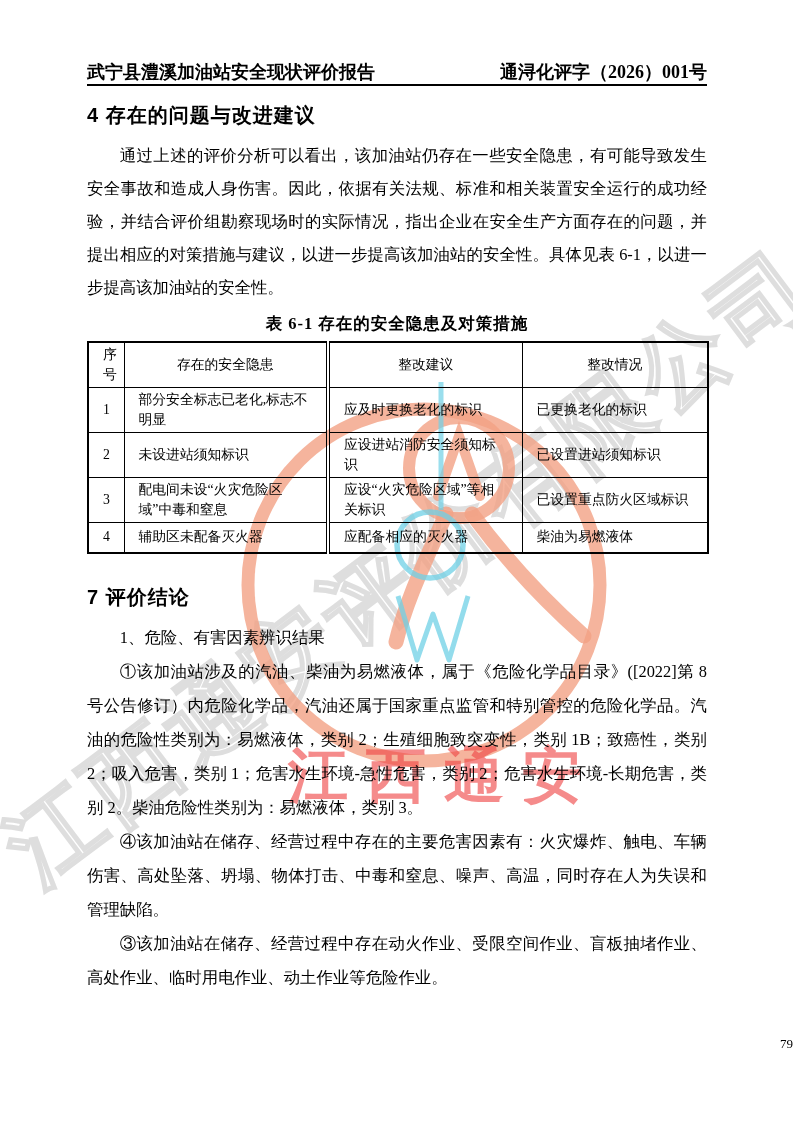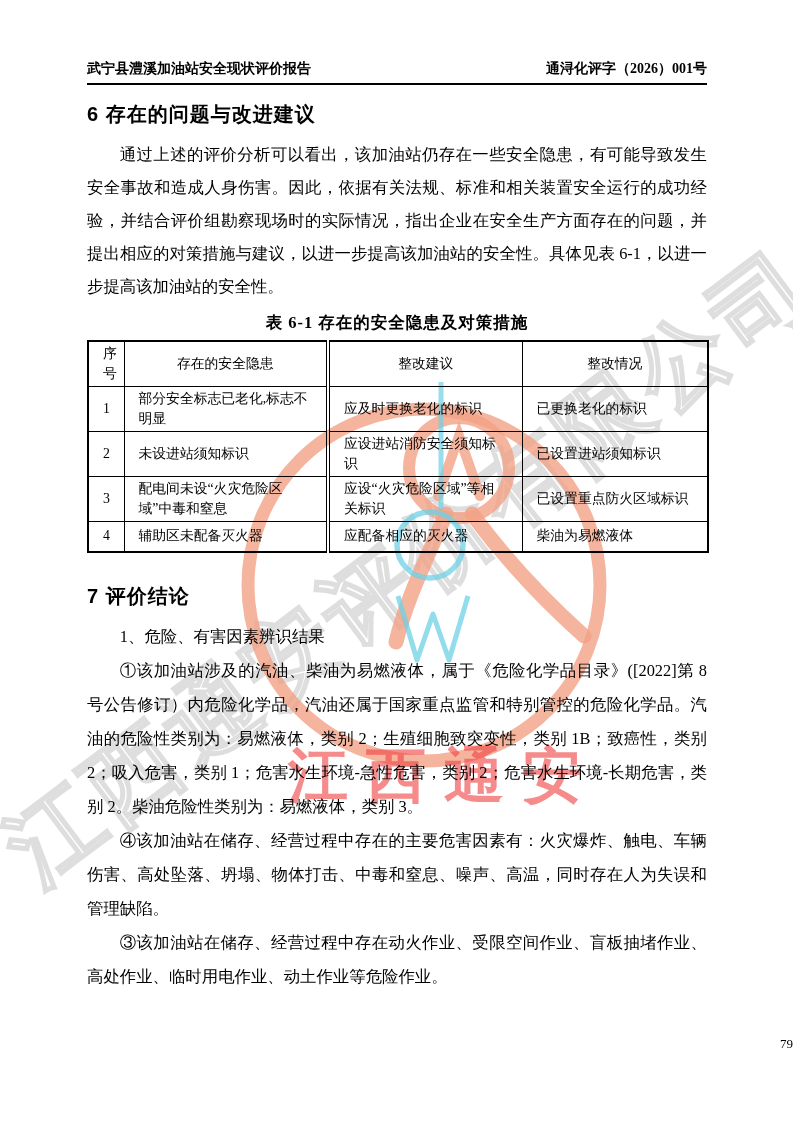--- a/index.html
+++ b/index.html
@@ -4,22 +4,22 @@
 <style>
   html,body{margin:0;padding:0;}
   body{
     width:793px;height:1122px;background:#ffffff;color:#000;
     font-family:"Liberation Serif","DejaVu Serif",serif;
     position:relative;overflow:hidden;
   }
   .content{position:absolute;left:87px;top:0;width:620px;}
   .doc-header{
     display:flex;justify-content:space-between;align-items:flex-end;
-    padding-top:60px;padding-bottom:5px;border-bottom:2px solid #000;
-    font-size:14px;font-weight:bold;
+    padding-top:60px;border-bottom:2px solid #000;
+    font-size:18px;font-weight:bold;
   }
   .sec-heading{
     font-family:"Liberation Sans","DejaVu Sans",sans-serif;
     font-size:20px;font-weight:bold;margin:16px 0 10px 0;letter-spacing:1px;
   }
   .para6{font-size:16.4px;line-height:33px;text-align:justify;text-indent:2em;margin:0;}
   .tbl-caption{font-size:16.5px;font-weight:bold;text-align:center;margin:9px 0 6px 0;letter-spacing:1px;}
   table.hazard{
     width:100%;border-collapse:collapse;border:2px solid #000;
     font-size:13.8px;table-layout:fixed;
@@ -53,21 +53,21 @@
 </head>
 <body>
 
 <div class="content">
 
   <div class="doc-header">
     <span>武宁县澧溪加油站安全现状评价报告</span>
     <span>通浔化评字（2026）001号</span>
   </div>
 
-  <h2 class="sec-heading">6 存在的问题与改进建议</h2>
+  <h2 class="sec-heading">4 存在的问题与改进建议</h2>
 
   <p class="para6">通过上述的评价分析可以看出，该加油站仍存在一些安全隐患，有可能导致发生安全事故和造成人身伤害。因此，依据有关法规、标准和相关装置安全运行的成功经验，并结合评价组勘察现场时的实际情况，指出企业在安全生产方面存在的问题，并提出相应的对策措施与建议，以进一步提高该加油站的安全性。具体见表 6-1，以进一步提高该加油站的安全性。</p>
 
   <div class="tbl-caption">表 6-1  存在的安全隐患及对策措施</div>
 
   <table class="hazard">
     <colgroup>
       <col style="width:36px">
         <col style="width:204px">
         <col style="width:194px">

